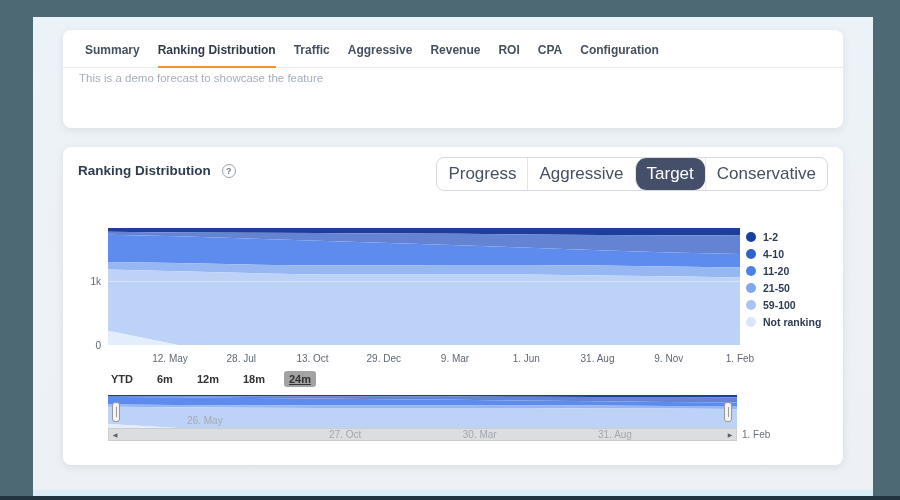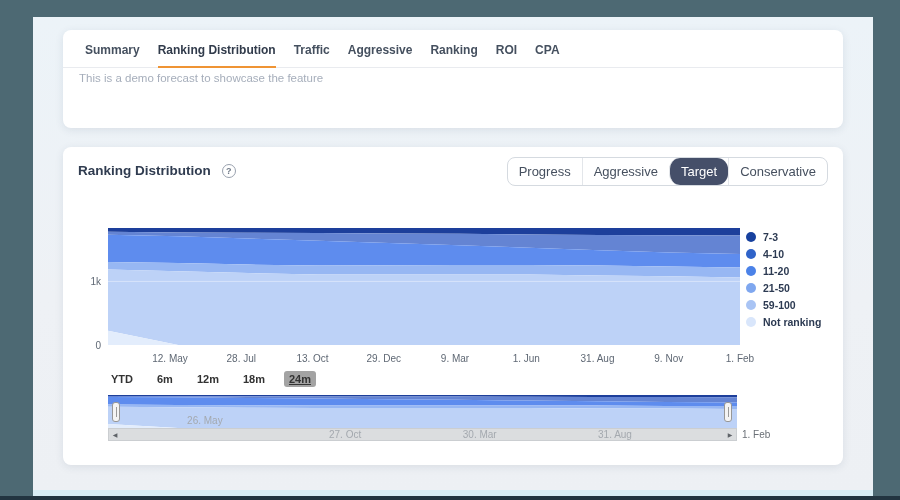--- a/index.html
+++ b/index.html
@@ -21,21 +21,21 @@
   .forecast-title { margin:13px 0 0 16px; font-size:15px; font-weight:700; color:#2f3948; }
   .forecast-sub { margin:4px 8px 0 16px; font-size:11.5px; color:#a6aebb; }
 
   .panel-header { position:absolute; top:16px; left:15px; display:flex; align-items:center; gap:11px; }
   .panel-title { font-size:13.5px; font-weight:700; color:#303c50; }
   .help-icon { width:14px; height:14px; border:1.3px solid #99a1ae; border-radius:50%;
                font-size:9px; font-weight:700; color:#707a88; display:flex; align-items:center; justify-content:center; cursor:pointer; }
 
   .scenarios { position:absolute; top:10px; right:15px; display:flex; background:#fff;
                border:1px solid #d5dae0; border-radius:8px; overflow:hidden; }
-  .scenario { font-size:13px; color:#46505f; padding:6px 11px; cursor:pointer; border-left:1px solid #e3e6ea; white-space:nowrap; }
+  .scenario { font-size:17px; color:#46505f; padding:6px 11px; cursor:pointer; border-left:1px solid #e3e6ea; white-space:nowrap; }
   .scenario:first-child { border-left:none; }
   .scenario.selected { background:#454f69; color:#fff;border-radius:11px; }
 
   .chart-svg { position:absolute; left:0; top:78px; }
   .legend { position:absolute; left:683px; top:84px; display:flex; flex-direction:column; gap:5px; }
   .legend-row { display:flex; align-items:center; gap:7px; cursor:pointer; }
   .legend-dot { width:10px; height:10px; border-radius:50%; flex:0 0 auto; }
   .legend-label { font-size:10.5px; font-weight:700; color:#2c3a52; white-space:nowrap; }
 
   .range-selector { position:absolute; left:43px; top:224px; display:flex; gap:14px; align-items:center; }
@@ -59,23 +59,24 @@
 <body>
 
 <div class="page">
 
   <div class="card card1">
     <div class="tabs">
         <div class="tab">Summary</div>
         <div class="tab active">Ranking Distribution</div>
         <div class="tab">Traffic</div>
         <div class="tab">Aggressive</div>
-        <div class="tab">Ranking</div>
+        <div class="tab">Revenue</div>
         <div class="tab">ROI</div>
         <div class="tab">CPA</div>
+        <div class="tab">Configuration</div>
       </div>
     <div class="forecast-sub">This is a demo forecast to showcase the feature</div>
   </div>
 
   <div class="card card2">
     <div class="panel-header">
       <span class="panel-title">Ranking Distribution</span>
       <span class="help-icon">?</span>
     </div>
 
@@ -103,21 +104,21 @@
         <text x="392" y="137" text-anchor="middle" font-size="10" fill="#5f6874">9. Mar</text>
         <text x="463.25" y="137" text-anchor="middle" font-size="10" fill="#5f6874">1. Jun</text>
         <text x="534.5" y="137" text-anchor="middle" font-size="10" fill="#5f6874">31. Aug</text>
         <text x="605.75" y="137" text-anchor="middle" font-size="10" fill="#5f6874">9. Nov</text>
         <text x="677" y="137" text-anchor="middle" font-size="10" fill="#5f6874">1. Feb</text>
       </svg>
 
     <div class="legend">
         <div class="legend-row">
           <span class="legend-dot" style="background: rgb(23, 65, 158);"></span>
-          <span class="legend-label">7-3</span>
+          <span class="legend-label">1-2</span>
         </div>
         <div class="legend-row">
           <span class="legend-dot" style="background: rgb(47, 99, 201);"></span>
           <span class="legend-label">4-10</span>
         </div>
         <div class="legend-row">
           <span class="legend-dot" style="background: rgb(75, 130, 232);"></span>
           <span class="legend-label">11-20</span>
         </div>
         <div class="legend-row">

